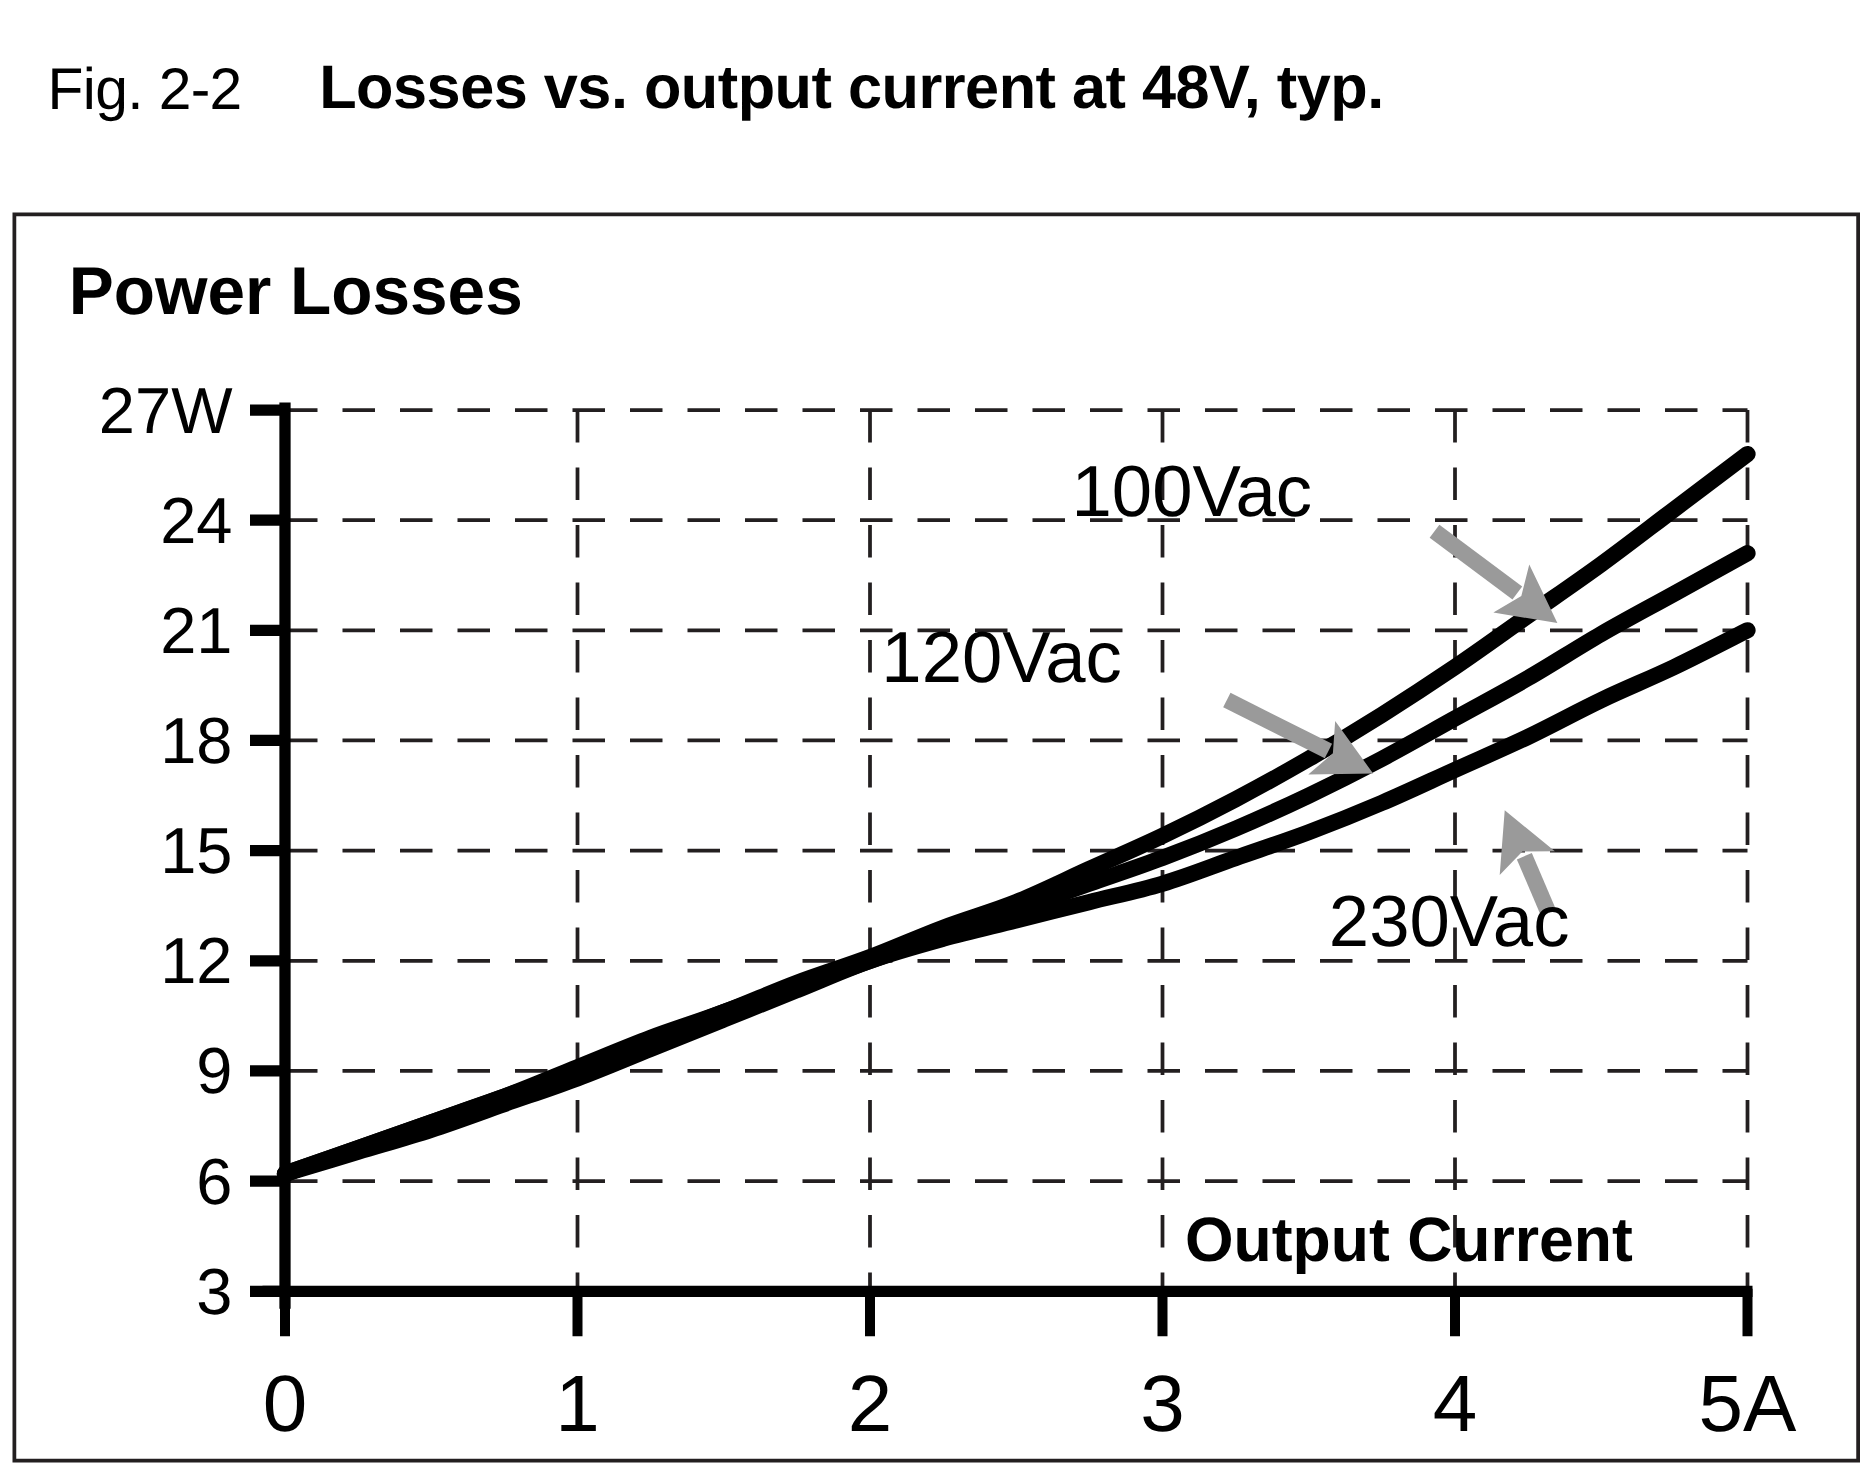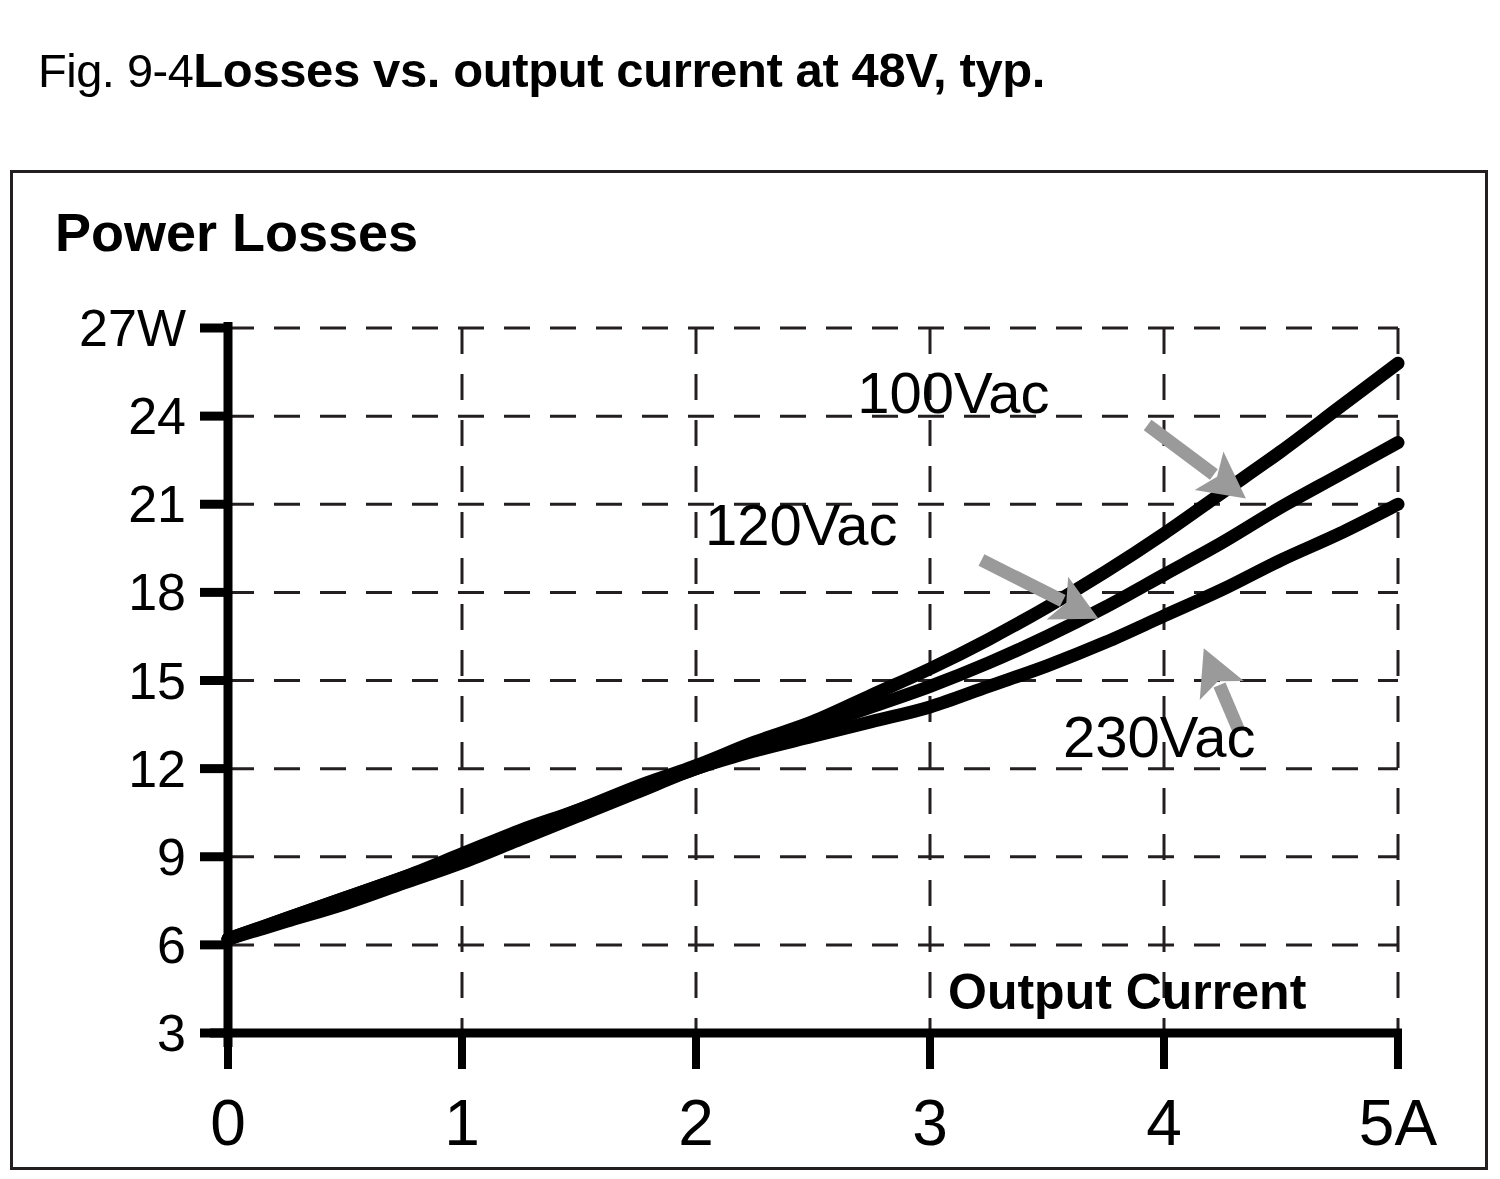--- a/index.html
+++ b/index.html
@@ -30,20 +30,21 @@
   }
   #fig-number {
     font-size: 47px;
     font-weight: 400;
     letter-spacing: -0.5px;
     white-space: nowrap;
   }
   #fig-title {
     font-size: 49px;
     font-weight: bold;
+    margin-left: 62px;
     letter-spacing: -0.4px;
     white-space: nowrap;
   }
 
   
   #figure-frame {
     position: absolute;
     left: 10px;
     top: 170px;
     width: 1478px;
@@ -80,21 +81,21 @@
   .series-label {
     font-family: "Liberation Sans", sans-serif;
     font-weight: 400;
     fill: #000000;
   }
 </style>
 </head>
 <body>
 
 <div id="caption">
-  <span id="fig-number">Fig. 9-4</span>
+  <span id="fig-number">Fig. 2-2</span>
   <span id="fig-title">Losses vs. output current at 48V, typ.</span>
 </div>
 
 <div id="figure-frame">
   <div id="chart-area">
     <svg id="chart-svg" width="1472" height="994" viewBox="0 0 1472 994">
 
       <g id="grid-horizontal">
           <line x1="215" x2="1385" y1="860" y2="860" stroke="#231f20" stroke-width="3" stroke-dasharray="26 20"></line>
           <line x1="215" x2="1385" y1="771.875" y2="771.875" stroke="#231f20" stroke-width="3" stroke-dasharray="26 20"></line>

